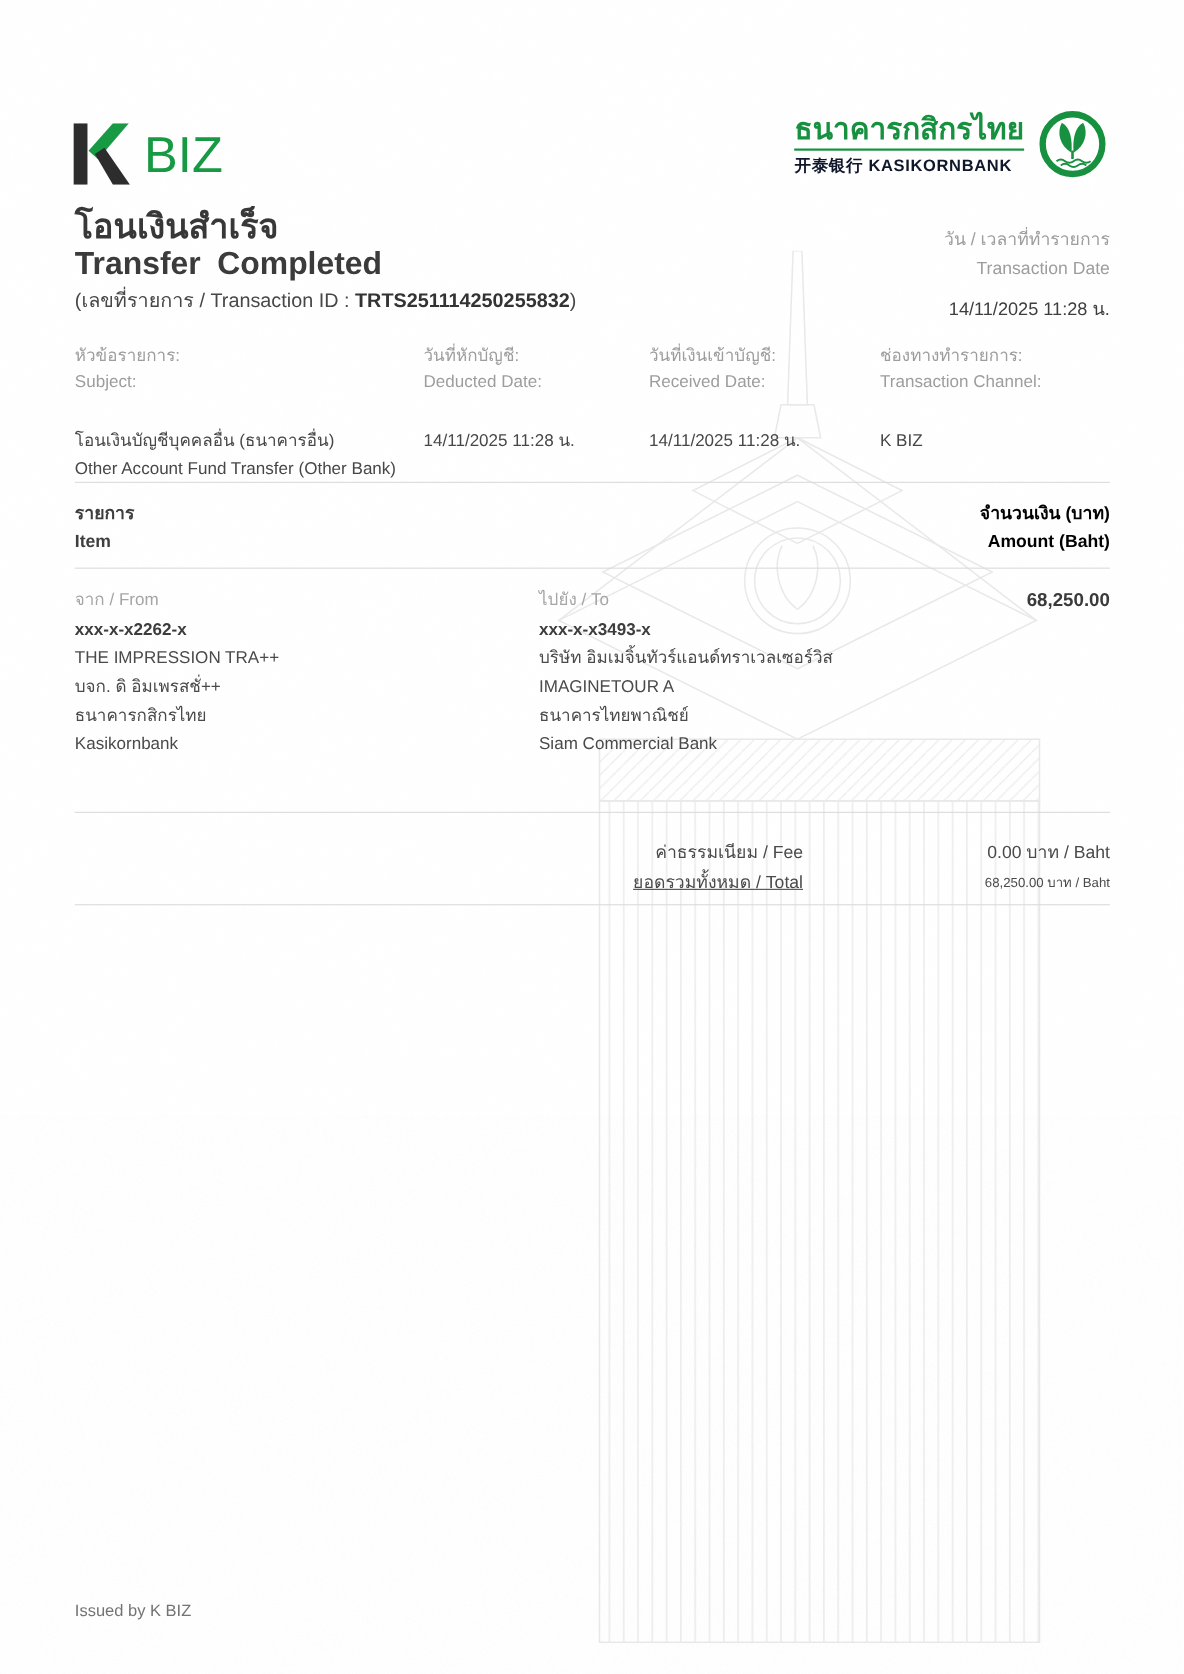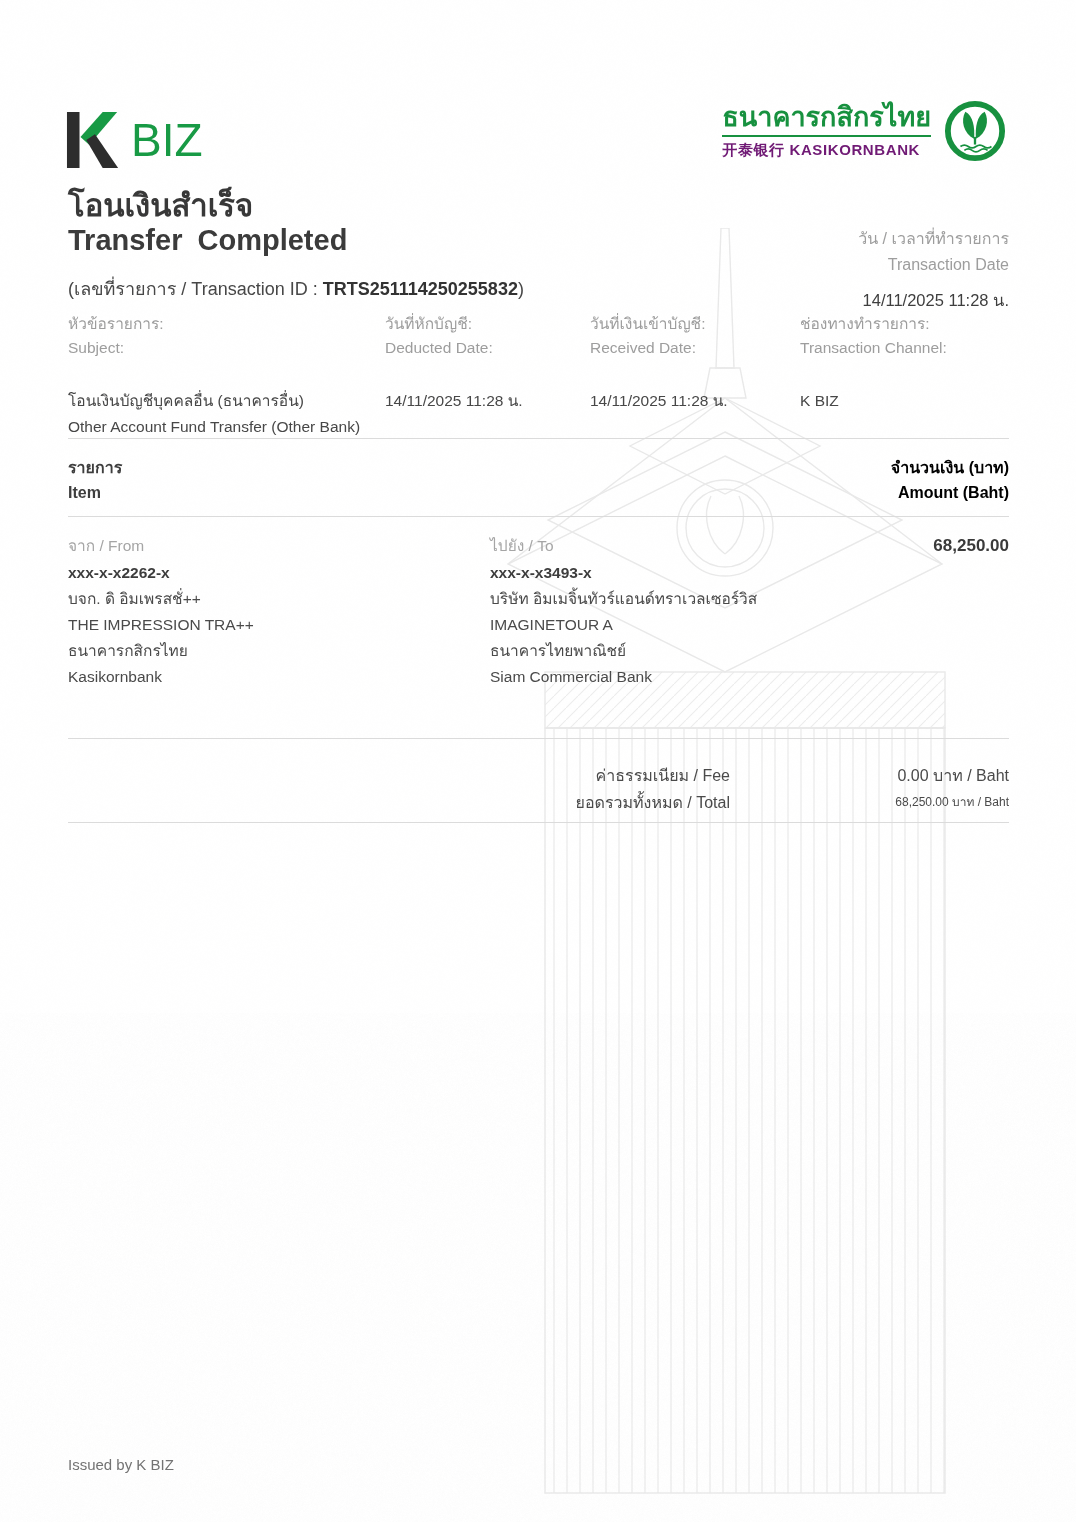--- a/index.html
+++ b/index.html
@@ -12,27 +12,27 @@
     overflow:hidden;
   }
   .abs{position:absolute;}
   
   .kbiz-logo{left:66px;top:112px;display:flex;align-items:flex-start;gap:9px;}
   .kbiz-biz{font-size:46px;font-weight:400;color:#189a45;letter-spacing:0px;line-height:56px;}
   .bank-block{right:70px;top:100px;display:flex;align-items:center;gap:13px;}
   .bank-names{display:flex;flex-direction:column;align-items:flex-start;}
   .bank-name-thai{font-size:27px;font-weight:700;color:#17913f;line-height:30px;}
   .bank-underline{height:2.5px;background:#17913f;width:100%;margin:3px 0 4px 0;}
-  .bank-name-sub{font-size:15px;font-weight:700;color:#701a75;letter-spacing:0.6px;}
+  .bank-name-sub{font-size:15px;font-weight:700;color:#0f172a;letter-spacing:0.6px;}
   
   .title-thai{left:68px;top:180px;font-size:31px;font-weight:700;color:#383838;}
   .title-en{left:68px;top:224px;font-size:29px;font-weight:700;color:#3b3b3b;word-spacing:7px;}
-  .txn-line{left:68px;top:258px;font-size:18px;color:#474747;margin-top:16px;}
+  .txn-line{left:68px;top:258px;font-size:18px;color:#474747;}
   .txn-id{font-weight:700;color:#333;}
-  .date-block{right:67px;top:206px;text-align:right;margin-top:20px;}
+  .date-block{right:67px;top:206px;text-align:right;}
   .date-label{font-size:16px;color:#9d9d9d;line-height:26px;}
   .date-value{font-size:16.5px;color:#3e3e3e;margin-top:9px;}
   
   .field-col{top:312px;}
   .f-label{font-size:15.5px;color:#9d9d9d;line-height:24px;}
   .f-value{font-size:15.5px;color:#474747;line-height:26px;margin-top:28px;}
   .col1{left:68px;width:310px;}
   .col2{left:385px;width:200px;}
   .col3{left:590px;width:205px;}
   .col4{left:800px;width:210px;}
@@ -46,21 +46,21 @@
   .party{top:533px;}
   .from-col{left:68px;width:400px;}
   .to-col{left:490px;width:420px;}
   .p-label{font-size:15.5px;color:#a5a5a5;line-height:26px;}
   .p-account{font-size:15.5px;font-weight:700;color:#3d3d3d;line-height:26px;margin-top:1px;}
   .p-line{font-size:15.5px;color:#4a4a4a;line-height:26px;}
   .amount-value{right:67px;top:536px;font-size:17px;font-weight:700;color:#3a3a3a;}
   
   .fee-label{right:346px;top:762px;font-size:16px;color:#4a4a4a;text-align:center;line-height:27px;}
   .fee-value{right:67px;top:762px;font-size:16px;color:#4a4a4a;text-align:right;line-height:27px;}
-  .total-label{right:346px;top:789px;font-size:16px;color:#4a4a4a;text-align:right;line-height:27px;}
+  .total-label{right:346px;top:789px;font-size:16px;color:#4a4a4a;text-align:right;line-height:27px;text-decoration:underline;}
   .total-value{right:67px;top:789px;font-size:12px;color:#4a4a4a;text-align:right;line-height:27px;}
   
   .issued{left:68px;top:1456px;font-size:15px;color:#737373;}
   
   .wm{left:470px;top:228px;}
   .noise{left:0;top:0;}
 </style>
 </head>
 <body>
 
@@ -173,22 +173,22 @@
   <div class="abs amount-head">
     <div>จำนวนเงิน (บาท)</div>
     <div>Amount (Baht)</div>
   </div>
 
   <div class="abs amount-value">68,250.00</div>
 
   <div class="abs party from-col">
     <div class="p-label">จาก / From</div>
     <div class="p-account">xxx-x-x2262-x</div>
+    <div class="p-line">THE IMPRESSION TRA++</div>
     <div class="p-line">บจก. ดิ อิมเพรสชั่++</div>
-    <div class="p-line">THE IMPRESSION TRA++</div>
     <div class="p-line">ธนาคารกสิกรไทย</div>
     <div class="p-line">Kasikornbank</div>
   </div>
 
   <div class="abs party to-col">
     <div class="p-label">ไปยัง / To</div>
     <div class="p-account">xxx-x-x3493-x</div>
     <div class="p-line">บริษัท อิมเมจิ้นทัวร์แอนด์ทราเวลเซอร์วิส</div>
     <div class="p-line">IMAGINETOUR A</div>
     <div class="p-line">ธนาคารไทยพาณิชย์</div>

